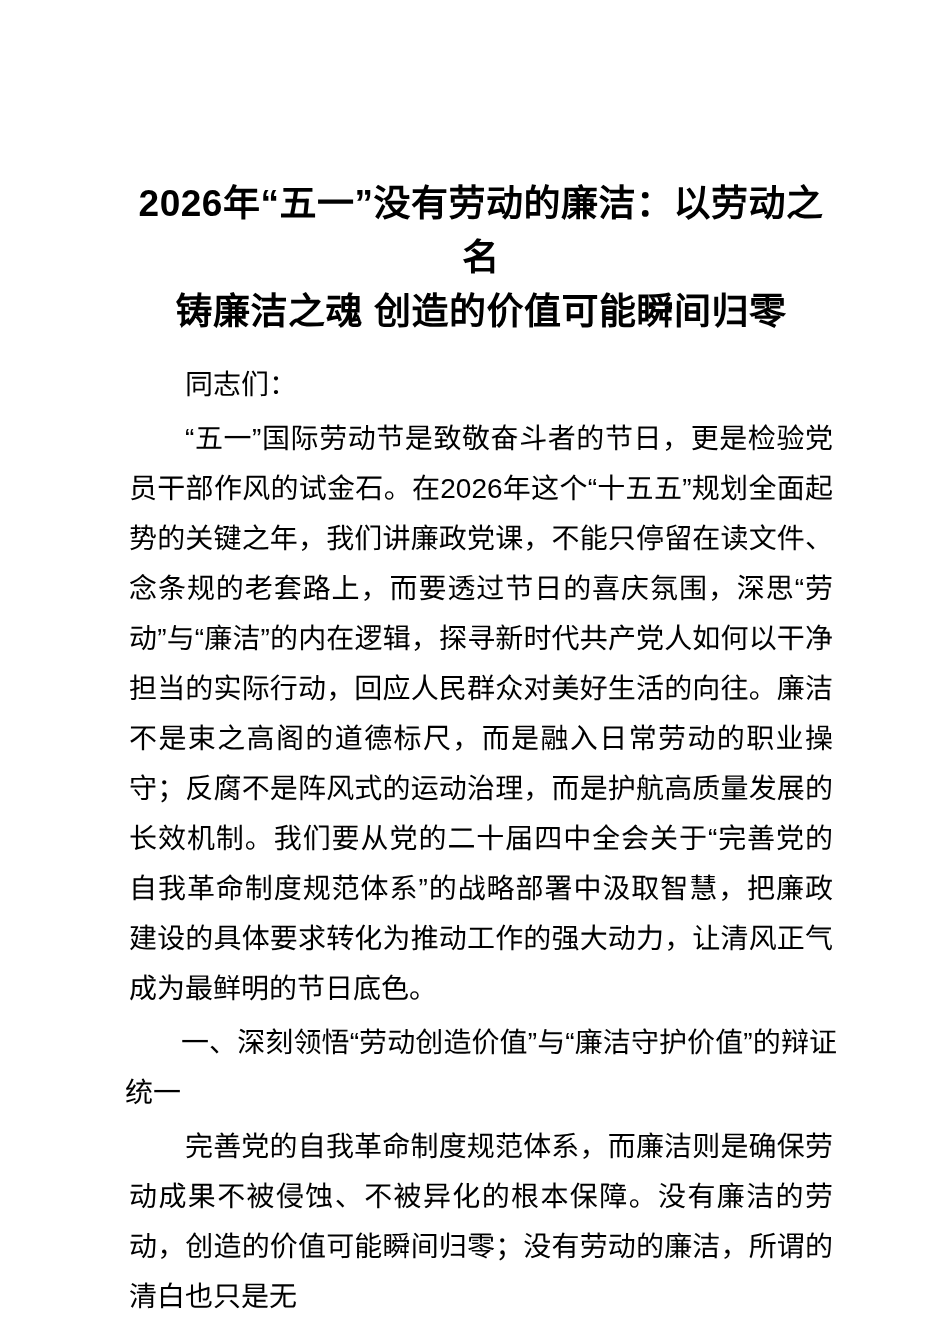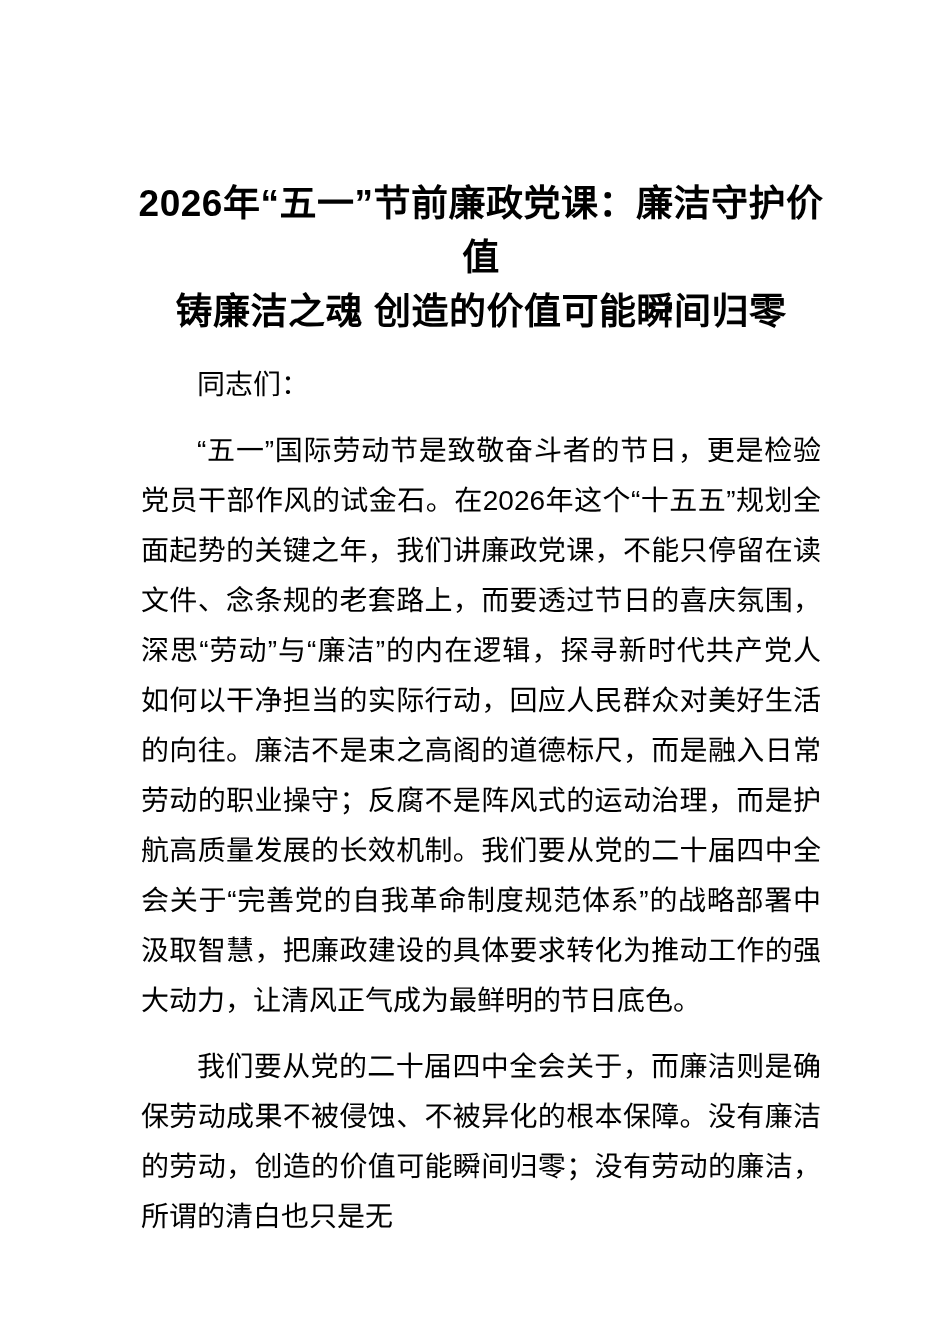--- a/index.html
+++ b/index.html
@@ -33,40 +33,41 @@
     font-size: 28px;
     line-height: 50px;
     text-align: justify;
     text-justify: inter-ideograph;
   }
   .salutation {
     text-indent: 0;
   }
   .para {
     text-indent: 2em;
-    margin: 16px;
+    margin: 4px;
   }
   .section-heading {
     text-indent: 2em;
     margin: 0;
     font-weight: 400;
   }
 </style>
 </head>
 <body>
 
 <div class="doc-page">
 
   <div class="doc-title">
-    <div>2026年“五一”节前廉政党课：廉洁守护价值</div>
+    <div>2026年“五一”没有劳动的廉洁：以劳动之名</div>
     <div>铸廉洁之魂 创造的价值可能瞬间归零</div>
   </div>
 
   <div class="doc-body">
     <p class="para salutation">同志们：</p>
 
     <p class="para">“五一”国际劳动节是致敬奋斗者的节日，更是检验党员干部作风的试金石。在2026年这个“十五五”规划全面起势的关键之年，我们讲廉政党课，不能只停留在读文件、念条规的老套路上，而要透过节日的喜庆氛围，深思“劳动”与“廉洁”的内在逻辑，探寻新时代共产党人如何以干净担当的实际行动，回应人民群众对美好生活的向往。廉洁不是束之高阁的道德标尺，而是融入日常劳动的职业操守；反腐不是阵风式的运动治理，而是护航高质量发展的长效机制。我们要从党的二十届四中全会关于“完善党的自我革命制度规范体系”的战略部署中汲取智慧，把廉政建设的具体要求转化为推动工作的强大动力，让清风正气成为最鲜明的节日底色。</p>
 
+    <p class="section-heading">一、深刻领悟“劳动创造价值”与“廉洁守护价值”的辩证统一</p>
 
-    <p class="para">我们要从党的二十届四中全会关于，而廉洁则是确保劳动成果不被侵蚀、不被异化的根本保障。没有廉洁的劳动，创造的价值可能瞬间归零；没有劳动的廉洁，所谓的清白也只是无</p>
+    <p class="para">完善党的自我革命制度规范体系，而廉洁则是确保劳动成果不被侵蚀、不被异化的根本保障。没有廉洁的劳动，创造的价值可能瞬间归零；没有劳动的廉洁，所谓的清白也只是无</p>
   </div>
 
 </div>
 
 </body></html>

